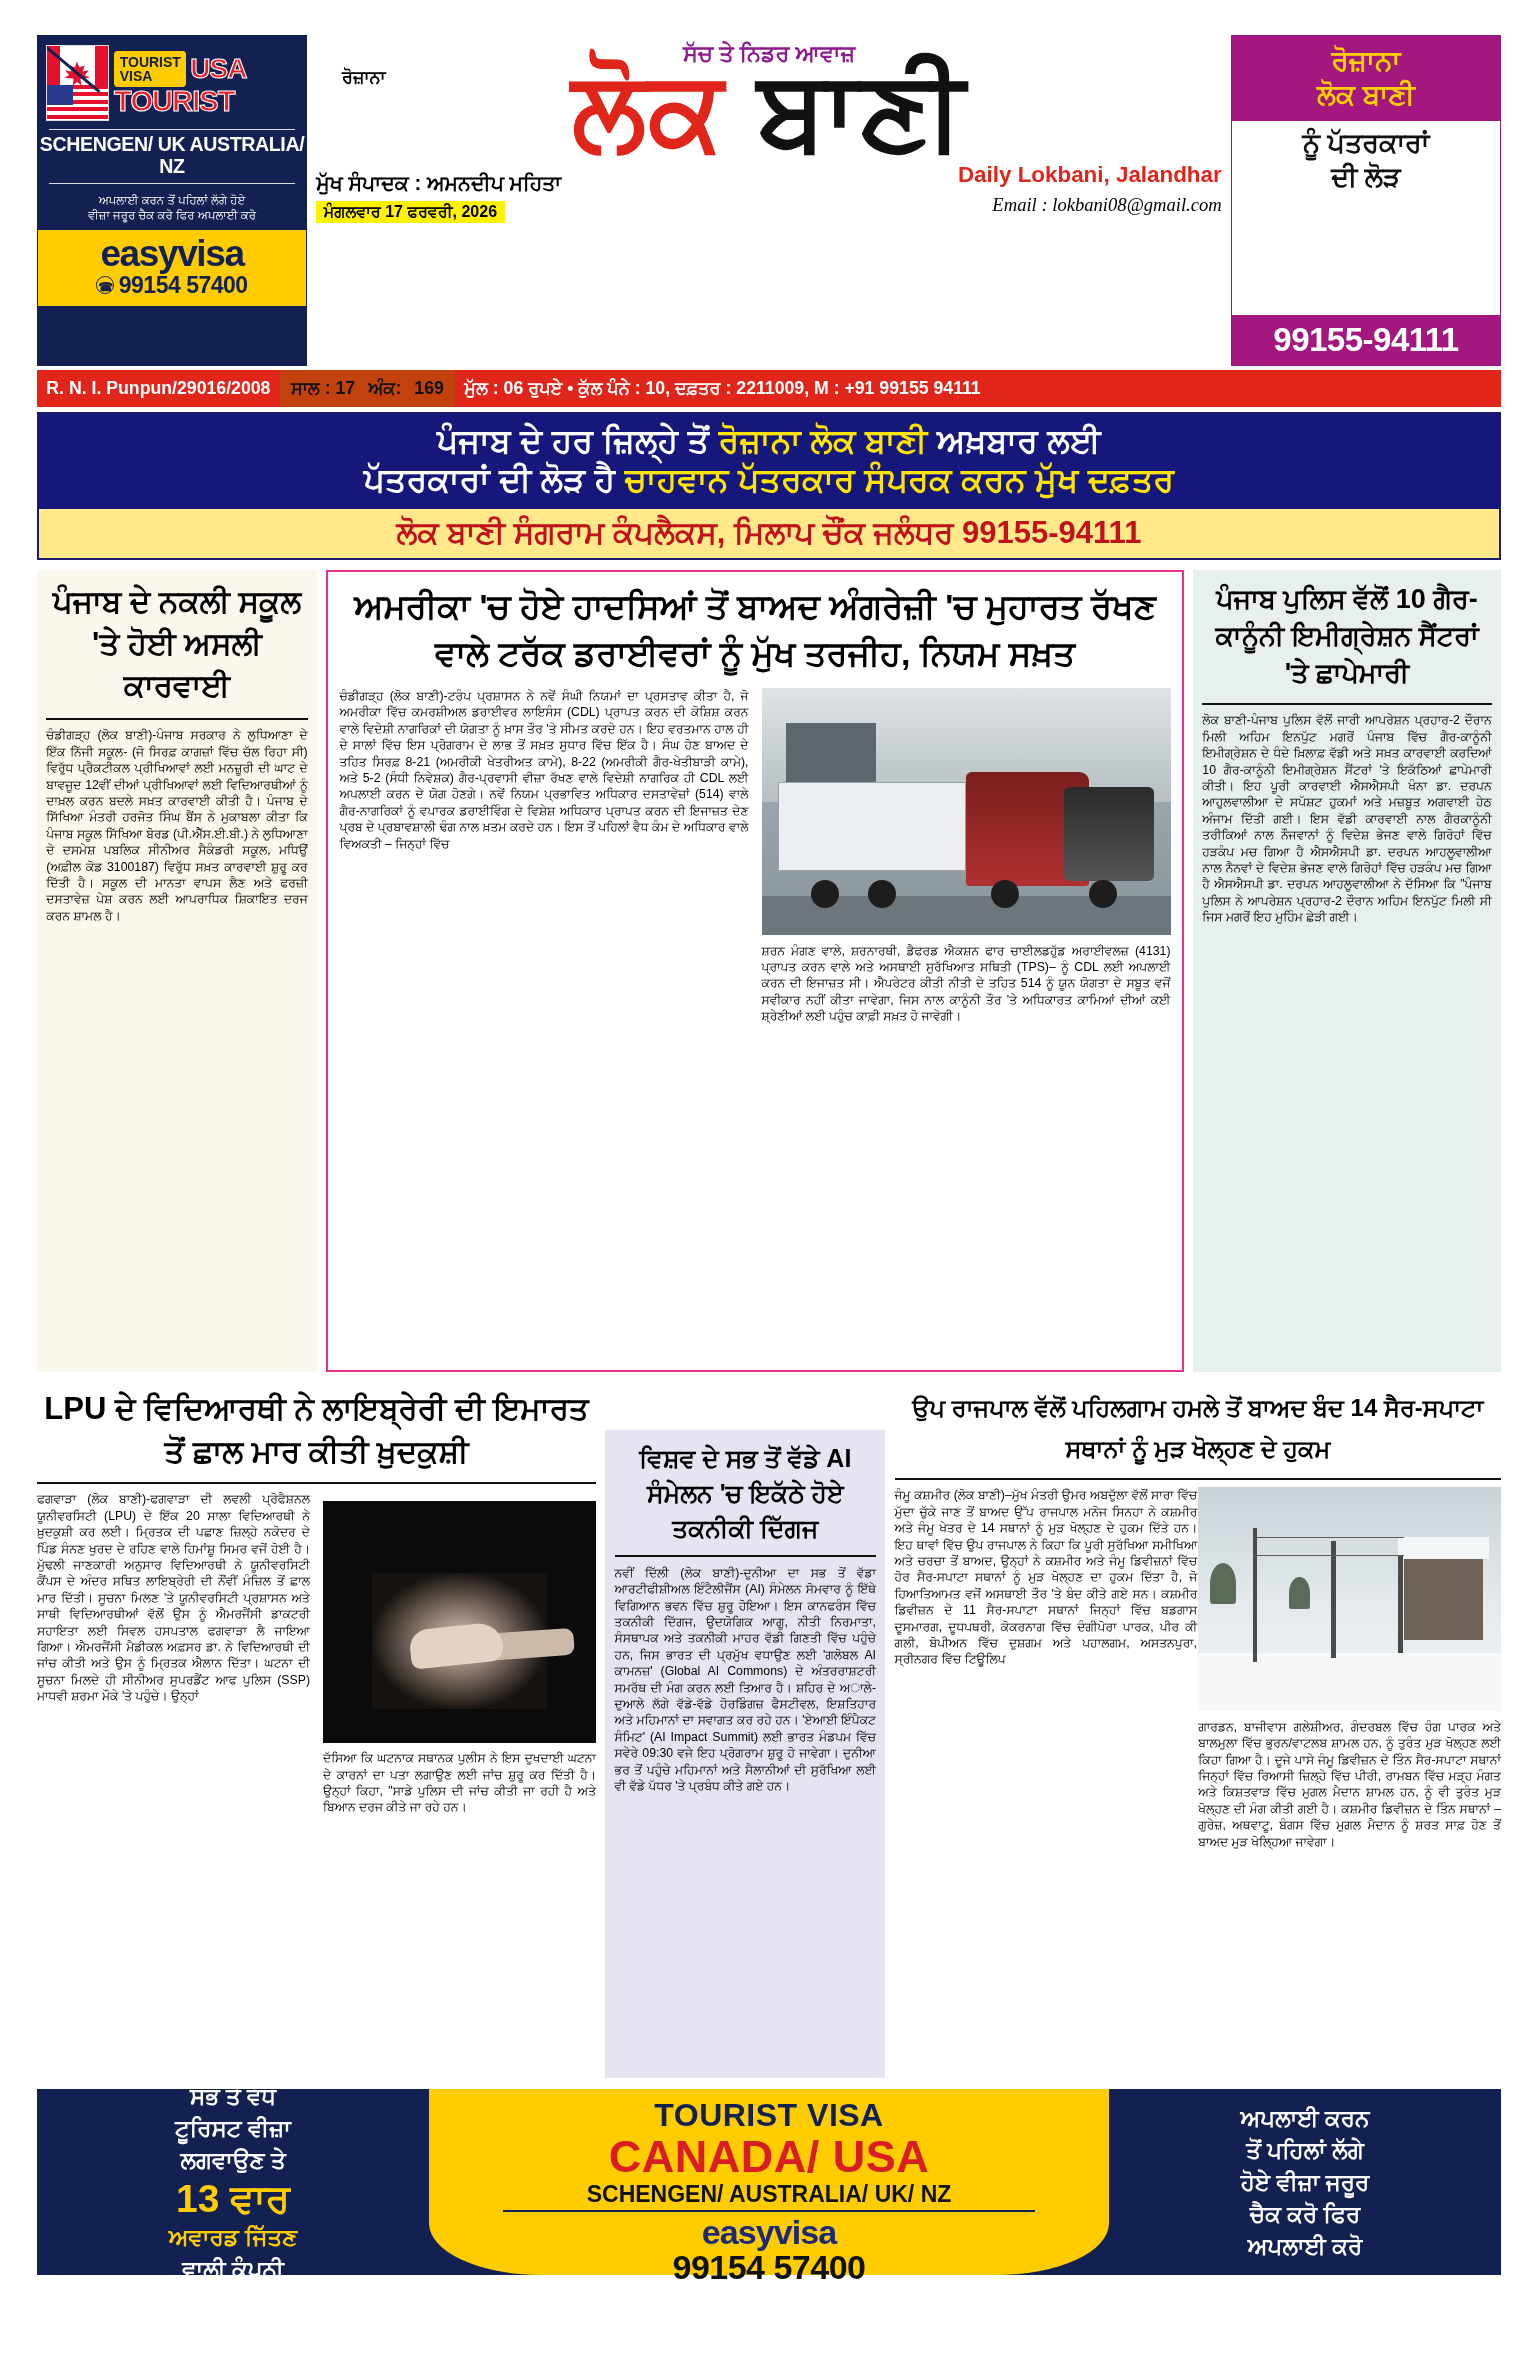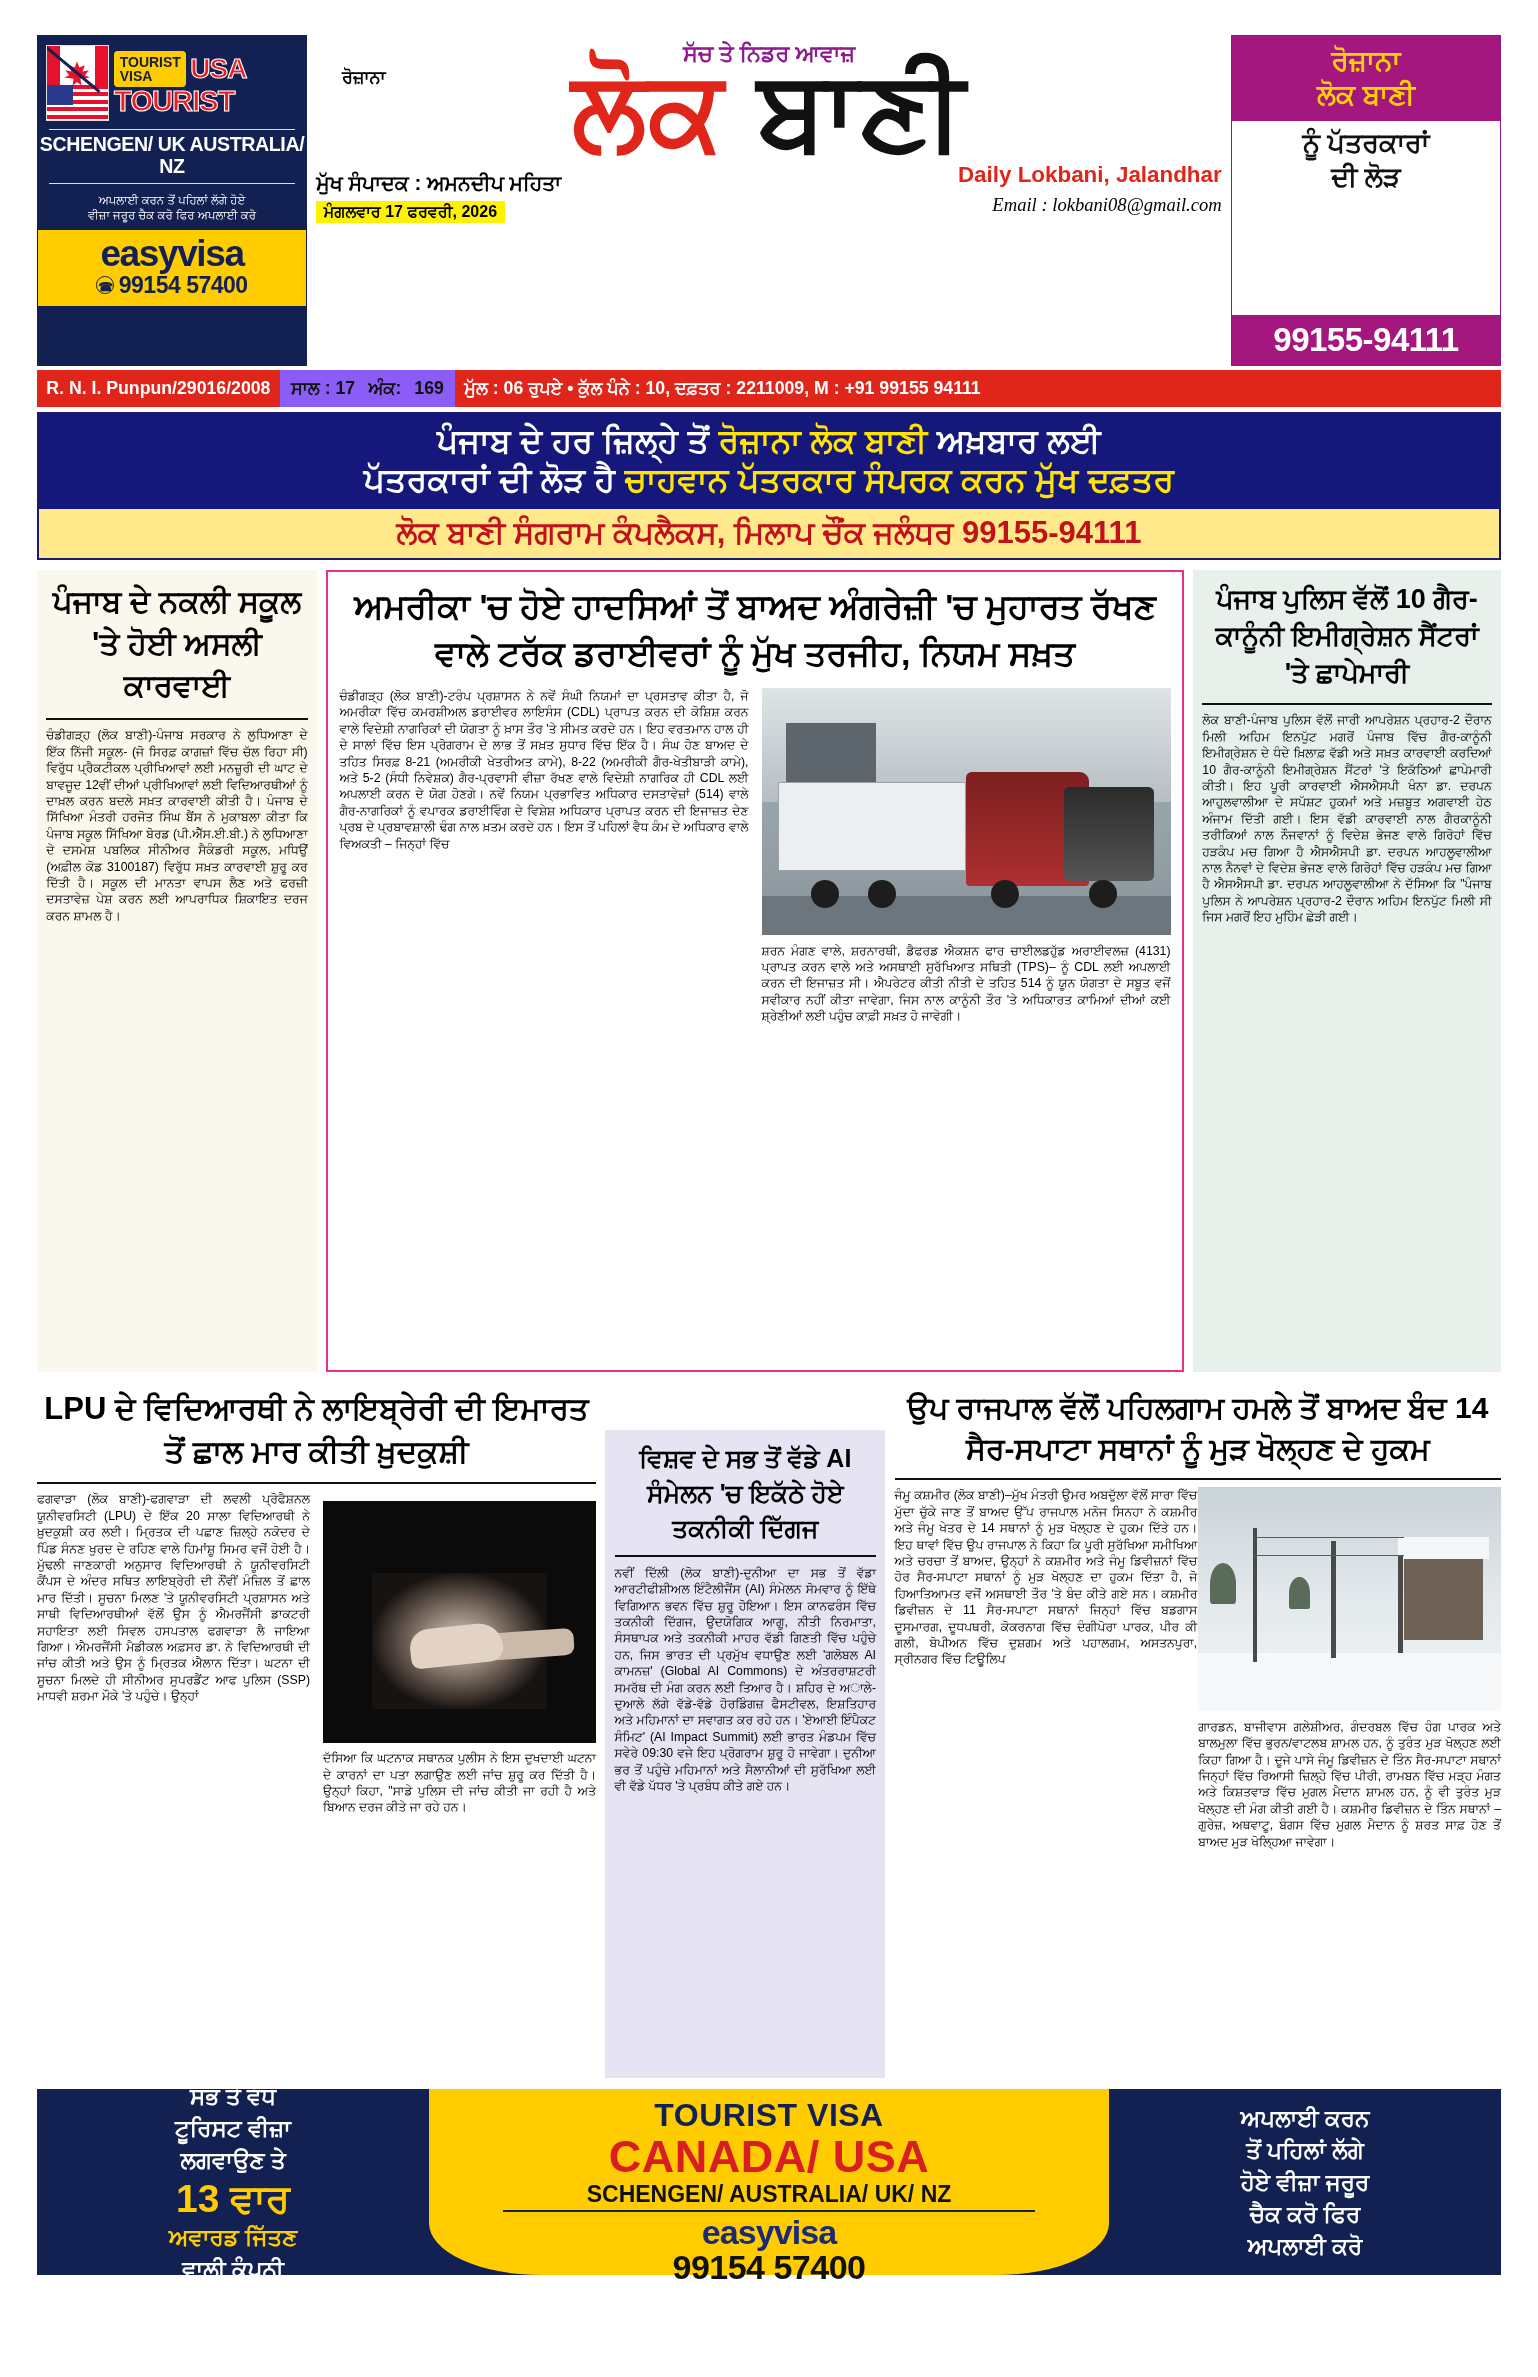--- a/index.html
+++ b/index.html
@@ -62,21 +62,21 @@
   .datechip { background:#FFF200; font-weight:bold; font-size:16px; padding:1.9px 7.5px; display:inline-block; margin-top:6.5px;}
 
   .need-box { width:270px; border:1.9px solid #8E1B8E; display:flex; flex-direction:column; text-align:center; }
   .need-top { background:#A4177E; color:#FFD100; font-weight:bold; font-size:28px; line-height:34px; padding:7.5px 3.7px 9.3px 3.7px;}
   .need-mid { background:#fff; color:#111; font-weight:bold; font-size:27px; line-height:34px; padding:5.6px 3.7px 7.5px 3.7px; flex:1;}
   .need-bot { background:#A4177E; color:#fff; font-weight:bold; font-size:33px; line-height:37px; padding:5.6px 1.9px 7.5px 1.9px; letter-spacing:-0.5px;}
 
   
   .infostrip { display:flex; height:37px; align-items:stretch; margin-top:3.7px; font-weight:bold; }
   .is-red { background:#E0251B; color:#fff; display:flex; align-items:center; padding:0 9.3px; font-size:17.7px; }
-  .is-yel { background:#8b5cf6; color:#111; display:flex; align-items:center; gap:13px; padding:0 11.2px; font-size:17.7px;text-align:right; }
+  .is-yel { background:#c2410c; color:#111; display:flex; align-items:center; gap:13px; padding:0 11.2px; font-size:17.7px;text-align:right; }
   .is-grow { flex:1; }
 
   
   .banner { border:2.8px solid #1b1b6b; margin-top:5.6px; }
   .banner-blue { background:#16177A; padding:6.5px 9.3px 8.4px 9.3px; text-align:center; }
   .b-line { font-size:33px; font-weight:bold; line-height:39px; color:#fff; letter-spacing:0.3px;}
   .b-line .y { color:#FFE400; }
   .banner-yellow { background:#FFE98A; color:#C1121C; font-weight:bold; font-size:31px;
       line-height:39px; text-align:center; padding:3.7px 5.6px 6.5px 5.6px; border-top:2.8px solid #16177A;}
 
@@ -108,21 +108,21 @@
   .tp-wheel { position:absolute; bottom:11%; width:28px; height:28px; border-radius:50%; background:#1d1d1d; }
 
   
   .lower { display:flex; gap:9.3px; margin-top:11.2px; height:695px; }
   .low-l { width:559px; }
   .low-m { width:280px; background:#E6E4F2; padding:7.5px 9.3px;margin-top:47px; }
   .low-r { flex:1; }
 
   .hl-lpu { font-size:31px; font-weight:bold; line-height:43px; text-align:center; padding:3.7px 0 7.5px 0;}
   .hl-ai { font-size:25px; font-weight:bold; line-height:35px; text-align:center; padding:3.7px 0 7.5px 0;}
-  .hl-gov { font-size:30px; font-weight:bold; line-height:41px; text-align:center; padding:3.7px 0 7.5px 0;}
+  .hl-gov { font-size:24px; font-weight:bold; line-height:41px; text-align:center; padding:3.7px 0 7.5px 0;}
 
   .redbox { background:#8C1014; color:#fff; font-weight:bold; font-size:20.5px;
       line-height:30px; text-align:center; padding:9.3px 7.5px 11.2px 7.5px; }
 
   .morguepic { height:242px; background:#0b0b0b; position:relative; overflow:hidden; }
   .mg-glow { position:absolute; left:18%; top:30%; width:64%; height:56%;
       background:radial-gradient(ellipse at 50% 50%, #d8c9bd 0%, #7a6a60 38%, #171310 72%); }
   .mg-hand { position:absolute; left:32%; top:52%; width:34%; height:16%;
       background:#e3d3c5; border-radius:37px 47px 28px 18.6px; transform:rotate(-6deg); }
   .mg-arm { position:absolute; left:58%; top:54%; width:34%; height:11%;

